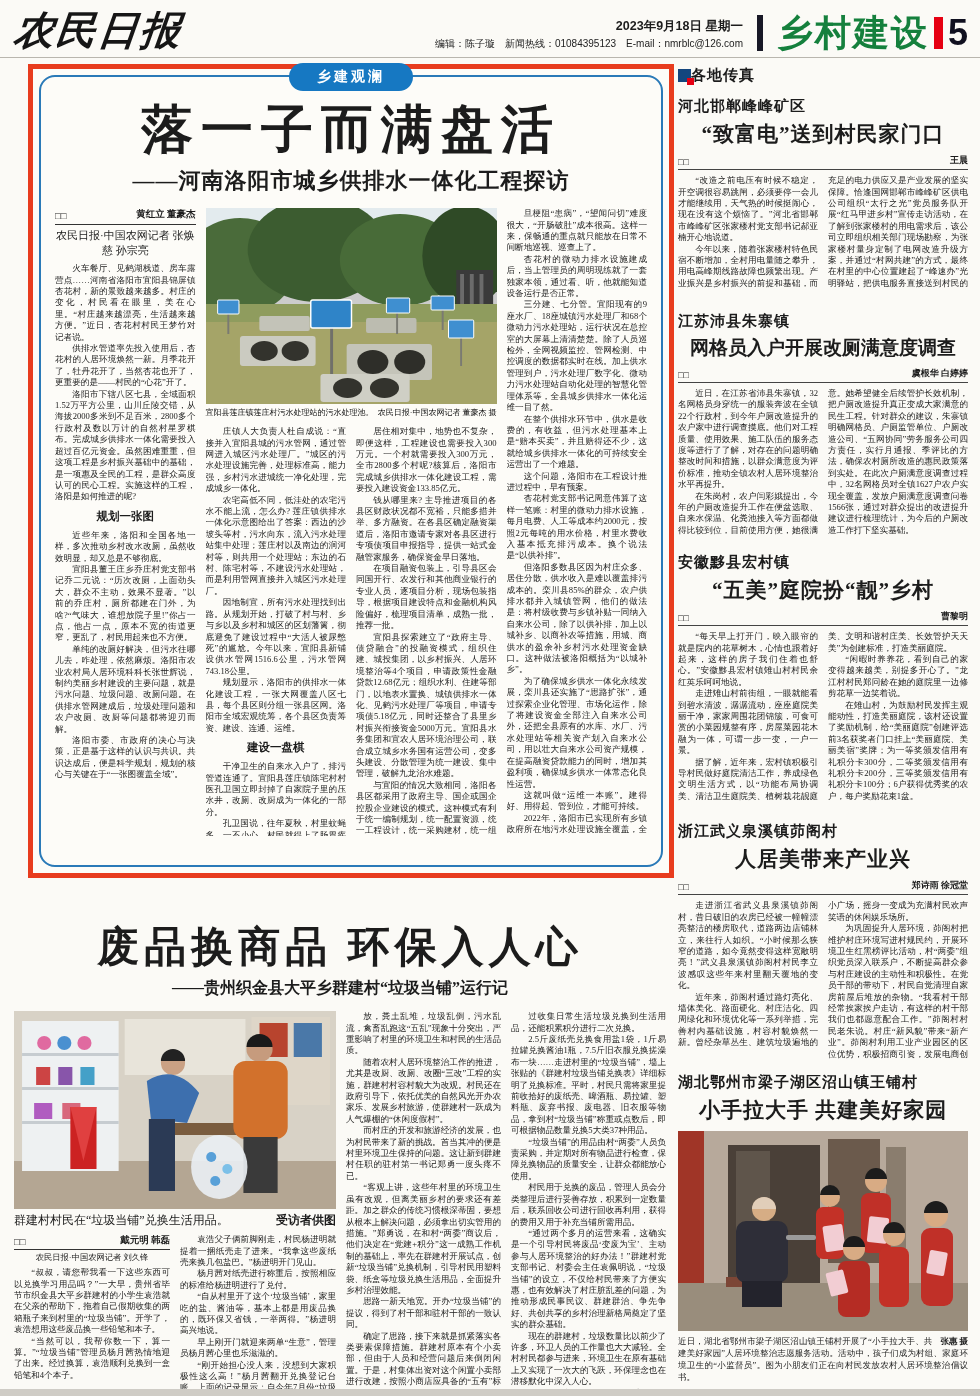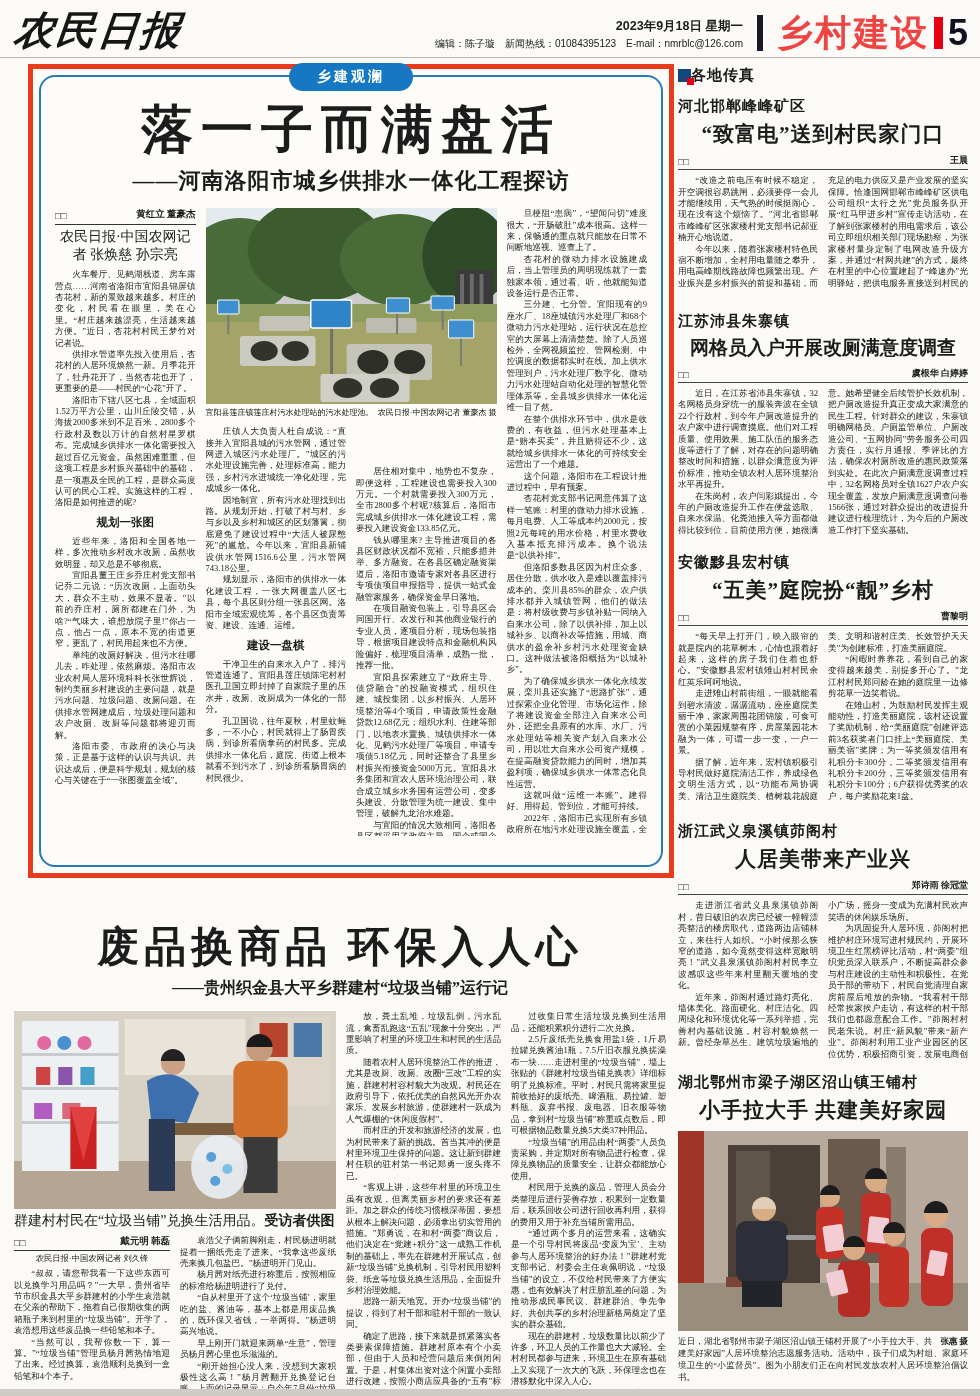--- a/index.html
+++ b/index.html
@@ -8,43 +8,43 @@
   
   .header{position:absolute;left:0;top:0;width:980px;height:58px;box-sizing:border-box;
           border-bottom:1px solid #b9b6ae;display:flex;align-items:flex-end;padding:6px 12px 6px 14px;}
   .masthead{font-size:40px;font-weight:bold;font-style:italic;transform:skewX(-6deg);
             letter-spacing:2px;color:#161616;margin-right:auto;line-height:1;}
   .header-meta{text-align:right;margin-right:14px;line-height:1.5;}
   .header-date{font-size:12.5px;font-weight:bold;font-family:"Liberation Sans",sans-serif;}
   .header-editor{font-size:10px;font-family:"Liberation Sans",sans-serif;color:#222;}
   .header-divider{width:6px;height:36px;background:#181826;margin:0 14px 0 0;}
   .section-wrap{display:flex;align-items:center;line-height:1;}
-  .section-title{font-size:36px;font-weight:900;font-family:"Liberation Sans",sans-serif;color:#ef4444;letter-spacing:2px;}
+  .section-title{font-size:36px;font-weight:900;font-family:"Liberation Sans",sans-serif;color:#15803d;letter-spacing:2px;}
   .section-bar{width:9px;height:32px;background:#e60012;margin:0 5px;}
   .section-num{font-size:36px;font-weight:900;font-family:"Liberation Sans",sans-serif;color:#101020;}
   
   .main-article{position:absolute;left:28px;top:64px;width:646px;height:814px;box-sizing:border-box;
                 border:5px solid #e83c1e;background:#fdfcf8;}
   .main-inner{position:absolute;inset:6px;border:2px solid #2a7ab8;border-radius:16px;box-sizing:border-box;overflow:visible;}
   .badge{position:absolute;top:-14px;left:50%;transform:translateX(-50%);background:#1678c2;color:#fff;
          border-radius:15px;padding:5px 28px;font-size:14px;font-weight:bold;letter-spacing:3px;
          font-family:"Liberation Sans",sans-serif;white-space:nowrap;}
   .main-headline{text-align:center;font-size:52px;font-weight:900;letter-spacing:8px;margin:24px 0 0;line-height:1.1;}
   .main-subtitle{text-align:center;font-size:22px;font-weight:600;margin:8px 0 0;letter-spacing:1px;}
   .main-body{display:grid;grid-template-columns:repeat(4,1fr);grid-template-rows:218px 1fr;
              column-gap:10px;padding:12px 14px 0;height:640px;box-sizing:border-box;overflow:hidden;}
   .mcol{overflow:hidden;}
   .mcol1{grid-column:1;grid-row:1/3;}
   .mphoto{grid-column:2/4;grid-row:1;}
   .mcol2{grid-column:2;grid-row:2;}
-  .mcol3{grid-column:3;grid-row:2;margin-top:40px;}
+  .mcol3{grid-column:3;grid-row:2;}
   .mcol4{grid-column:4;grid-row:1/3;}
   .byline-row{display:flex;justify-content:space-between;align-items:flex-end;font-size:9.5px;font-weight:bold;
               border-bottom:1px solid #333;padding-bottom:3px;}
-  .byline-sub{font-size:14px;text-align:center;padding:3px 0 5px;color:#222;}
+  .byline-sub{font-size:11px;text-align:center;padding:3px 0 5px;color:#222;}
   .para{font-size:8.6px;line-height:11.4px;text-align:justify;text-indent:2em;margin:0;color:#1b1b1b;}
   .col-subhead{text-align:center;font-size:11.5px;font-weight:bold;margin:6px 0;font-family:"Liberation Sans",sans-serif;}
   .photo-caption-row{display:flex;justify-content:space-between;font-size:8px;padding-top:3px;color:#111;}
   .photo-frame{display:block;background:#ccc;}
   
   .sidebar{position:absolute;left:678px;top:64px;width:290px;height:1328px;overflow:hidden;}
   .dispatch-header{display:flex;align-items:center;margin:2px 0 12px;}
   .dispatch-icon{position:relative;width:13px;height:13px;background:#14467e;display:inline-block;}
   .dispatch-icon .red-chip{position:absolute;right:-3px;bottom:-3px;width:7px;height:7px;background:#e60012;}
   .dispatch-title{font-size:15px;font-weight:900;font-family:"Liberation Sans",sans-serif;letter-spacing:1px;}
@@ -61,21 +61,21 @@
   .d-text-h3{height:178px;}
   .d-text-h4{height:160px;}
   .d-caption{font-size:8.5px;line-height:12.2px;text-align:justify;margin-top:4px;}
   .d-credit{float:right;font-weight:bold;margin-left:8px;}
   
   .bottom-article{position:absolute;left:14px;top:916px;width:652px;height:504px;overflow:hidden;}
   .b-title{text-align:center;font-size:42px;font-weight:900;letter-spacing:5px;margin:8px 0 0;line-height:1.1;}
   .b-subtitle{text-align:center;font-size:16px;font-weight:600;margin:8px 0 0;}
   .b-body{display:flex;gap:10px;margin-top:12px;}
   .b-left{width:322px;flex:none;}
-  .b-caption{display:flex;font-size:14px;padding:3px 0 5px;}
+  .b-caption{display:flex;justify-content:space-between;font-size:12px;padding:3px 0 5px;}
   .b-left-text{column-count:2;column-gap:10px;column-fill:auto;height:168px;overflow:hidden;}
   .b-col{flex:1;height:420px;overflow:hidden;}
   .b-byline-row{display:flex;justify-content:space-between;align-items:flex-end;font-size:9.5px;font-weight:bold;
                 border-bottom:1px solid #333;padding-bottom:2px;}
   .b-byline-sub{font-size:8.3px;text-align:center;padding:2px 0 4px;}
   .page-footer-strip{position:absolute;left:0;bottom:0;width:980px;height:7px;background:#cfccc6;}
 </style>
 </head>
 <body>
 
@@ -158,20 +158,21 @@
           </svg>
           <div class="photo-caption-row">
             <span>宜阳县莲庄镇莲庄村污水处理站的污水处理池。</span>
             <span>农民日报·中国农网记者 董豪杰 摄</span>
           </div>
         </div>
 
         <div class="mcol mcol2">
           <div>
               <p class="para">庄镇人大负责人杜自成说：“直接并入宜阳县城的污水管网，通过管网进入城区污水处理厂。”城区的污水处理设施完善，处理标准高，能力强，乡村污水进城统一净化处理，完成城乡一体化。</p>
+              <p class="para">农宅高低不同，低洼处的农宅污水不能上流，怎么办? 莲庄镇供排水一体化示意图给出了答案：西边的沙坡头等村，污水向东，流入污水处理站集中处理；莲庄村以及南边的涧河村等，则共用一个处理站；东边的石村、陈宅村等，不建设污水处理站，而是利用管网直接并入城区污水处理厂。</p>
               <p class="para">因地制宜，所有污水处理找到出路。从规划开始，打破了村与村、乡与乡以及乡村和城区的区划藩篱，彻底避免了建设过程中“大活人被尿憋死”的尴尬。今年以来，宜阳县新铺设供水管网1516.6公里，污水管网743.18公里。</p>
               <p class="para">规划显示，洛阳市的供排水一体化建设工程，一张大网覆盖八区七县，每个县区则分组一张县区网。洛阳市全域宏观统筹，各个县区负责筹资、建设、连通、运维。</p>
               <h4 class="col-subhead">建设一盘棋</h4>
               <p class="para">干净卫生的自来水入户了，排污管道连通了。宜阳县莲庄镇陈宅村村医孔卫国立即封掉了自家院子里的压水井，改厕、改厨成为一体化的一部分。</p>
               <p class="para">孔卫国说，往年夏秋，村里蚊蝇多，一不小心，村民就得上了肠胃疾病，到诊所看病拿药的村民多。完成供排水一体化后，庭院、街道上根本就看不到污水了，到诊所看肠胃病的村民很少。</p>
             </div>
         </div>
 
         <div class="mcol mcol3">
           <div>

